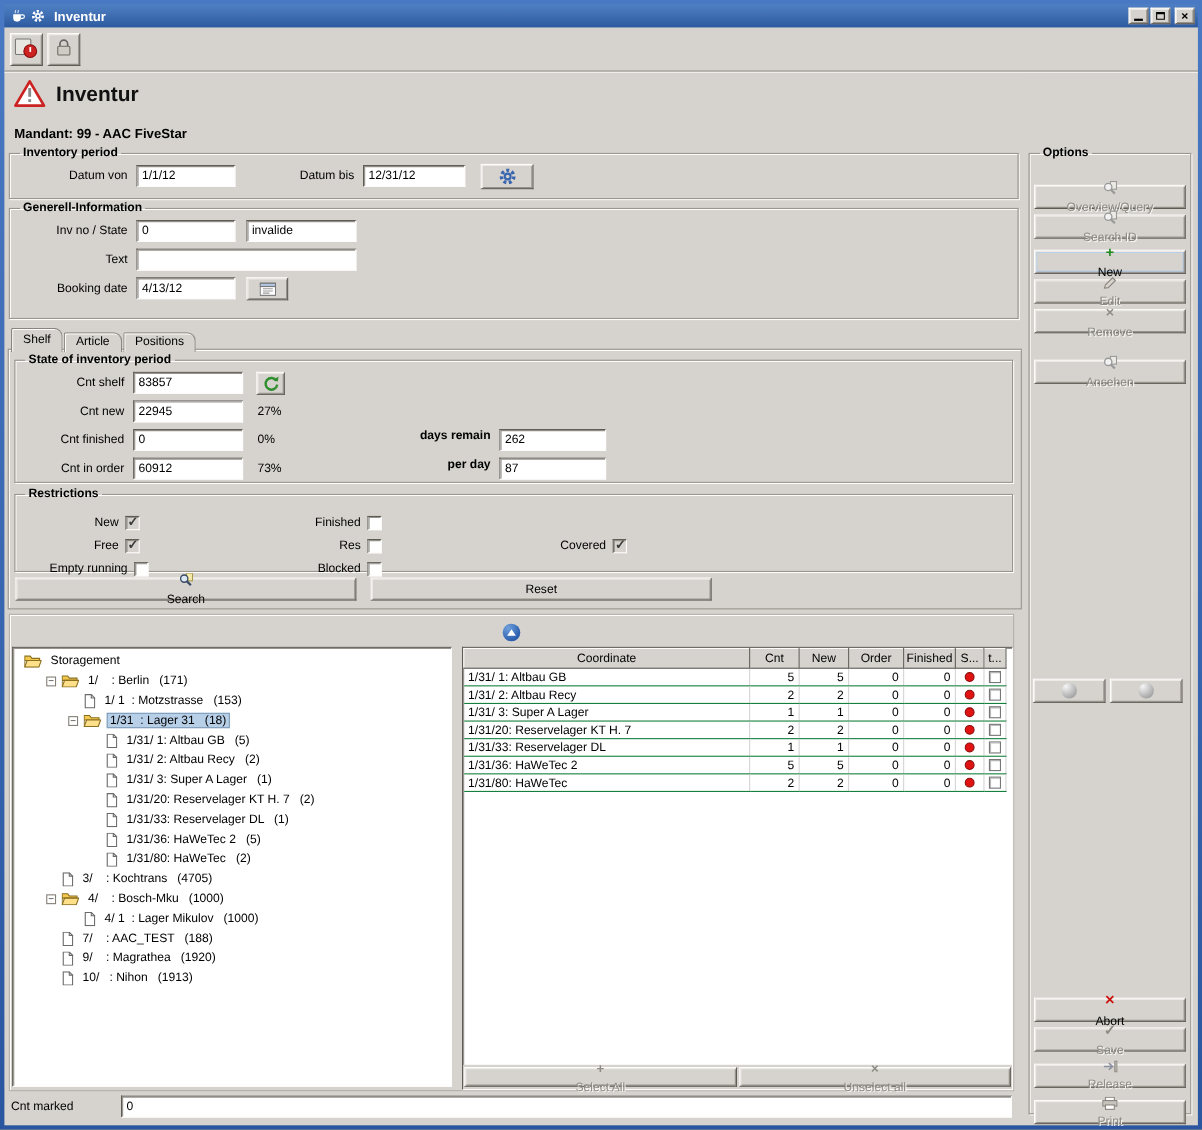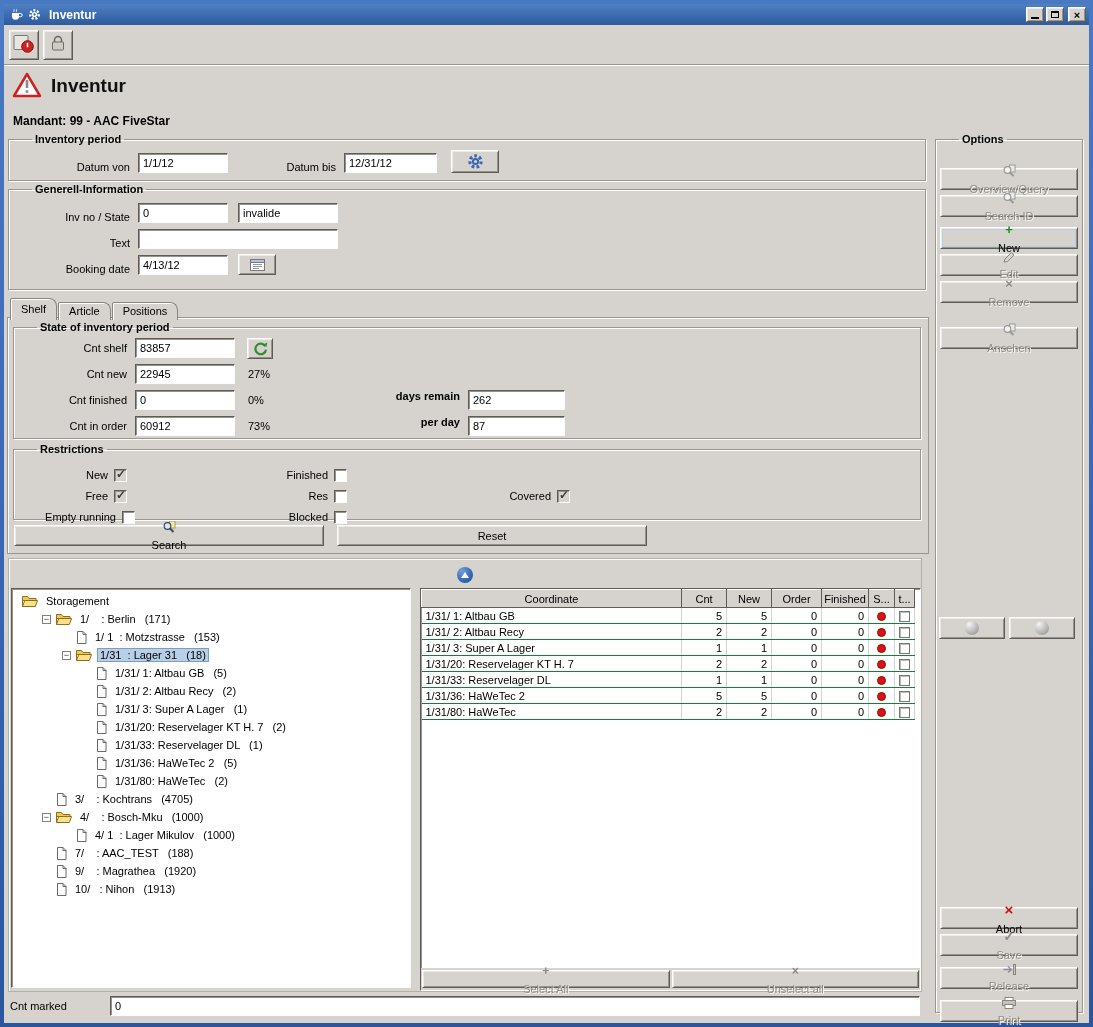--- a/index.html
+++ b/index.html
@@ -24,23 +24,23 @@
   .toolbar{position:absolute;left:0;right:0;top:0;height:40px;border-bottom:1px solid #9a968f;box-shadow:0 1px 0 #fff;}
   .toolbtn{position:absolute;top:5px;width:30px;height:30px;background:#d6d3ce;display:flex;align-items:center;justify-content:center;cursor:default;}
   .btn{background:#d6d3ce;display:inline-flex;align-items:center;justify-content:center;gap:5px;
        font-family:"Liberation Sans",sans-serif;font-size:11px;color:#000;cursor:default;flex-direction:column;}
   .btn .lbl{white-space:nowrap;}
   .btn.disabled .lbl{color:#8e8b85;text-shadow:1px 1px 0 #f6f5f2;}
   .btn.focused{box-shadow:inset 1px 1px 0 #eceae5, inset -1px -1px 0 #97938c, inset 0 0 0 2px #b9cfe8;}
   .app-header{position:absolute;left:8px;top:47px;display:flex;align-items:center;gap:9px;}
   .app-title{font-size:19px;font-weight:bold;color:#111;}
   .mandant{position:absolute;left:9px;top:89px;font-weight:bold;font-size:12px;}
-  fieldset.fs{position:absolute;border:1px solid #9a968f;box-shadow:inset 1px 1px 0 #fdfcfa, 1px 1px 0 #fdfcfa;padding:2px 4px 0 18px;}
+  fieldset.fs{position:absolute;border:1px solid #9a968f;box-shadow:inset 1px 1px 0 #fdfcfa, 1px 1px 0 #fdfcfa;padding:2px 4px 0 4px;}
   fieldset.fs legend{font-weight:bold;font-size:11px;padding:0 3px;margin-left:5px;}
-  .form-row{display:flex;align-items:flex-end;height:26px;position:relative;padding-left:3px;}
+  .form-row{display:flex;align-items:center;height:26px;position:relative;padding-left:3px;}
   .flabel{font-size:11px;color:#000;flex:none;}
   .lw100{width:100px;text-align:right;margin-right:8px;}
   .lw108{width:108px;text-align:right;margin-right:8px;}
   .lw92{width:92px;text-align:right;margin-right:8px;}
   .field{font-family:"Liberation Sans",sans-serif;font-size:11px;background:#fff;color:#000;
          border:1px solid;border-color:#5f5b55 #fdfcfa #fdfcfa #5f5b55;box-shadow:inset 1px 1px 0 #97938c;
          height:20px;padding:1px 4px;outline:none;}
   .w90{width:90px;} .w93{width:93px;} .w100f{width:100px;} .w200{width:200px;} .w97{width:97px;}
   .gearbtn{width:48px;height:23px;margin-left:14px;}
   .calbtn{width:38px;height:21px;margin-left:10px;}

